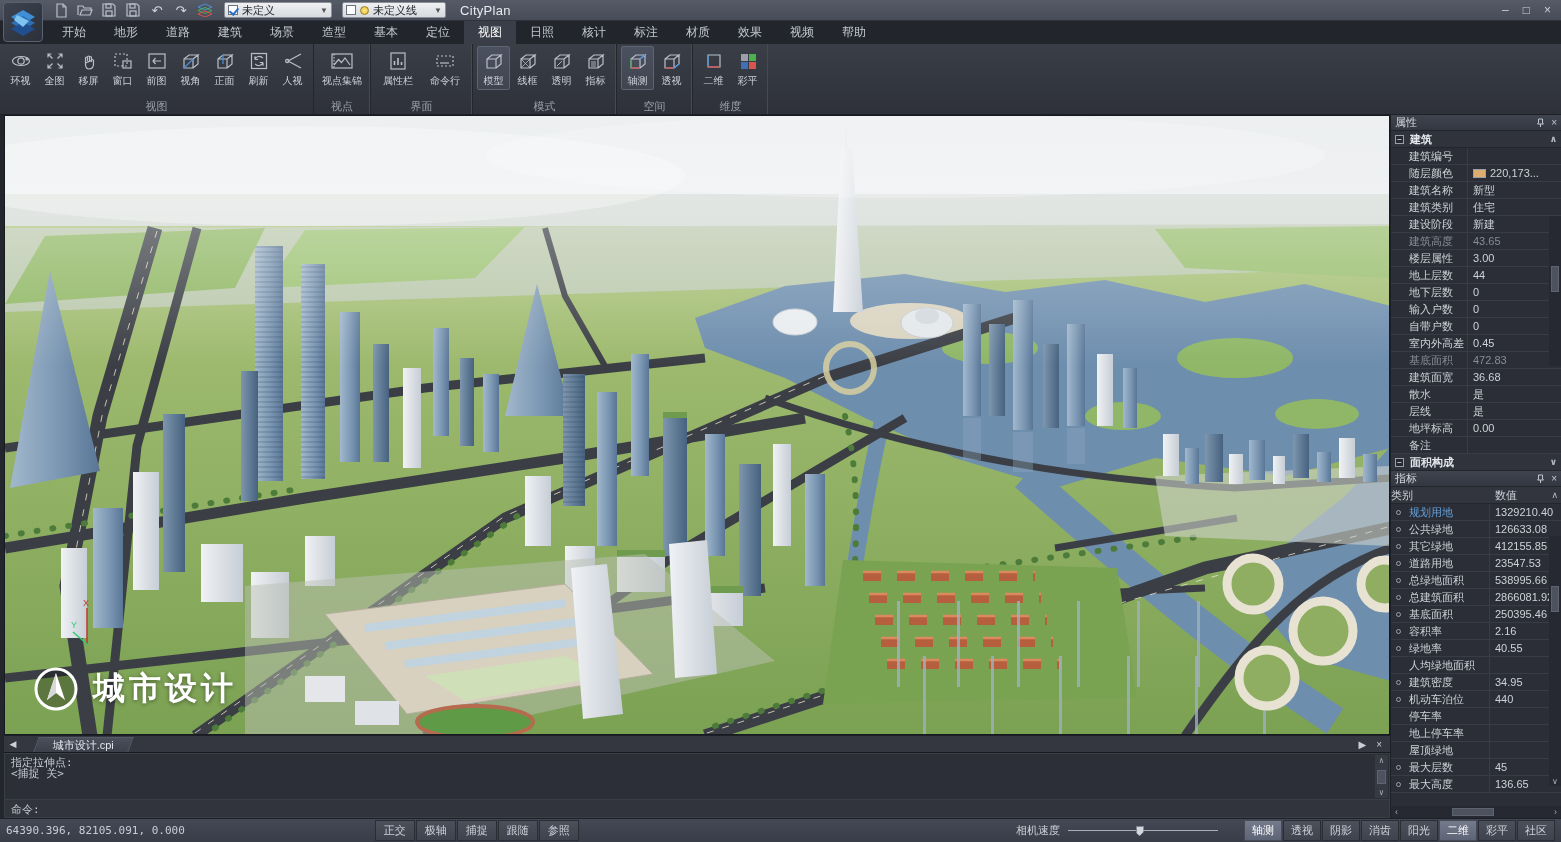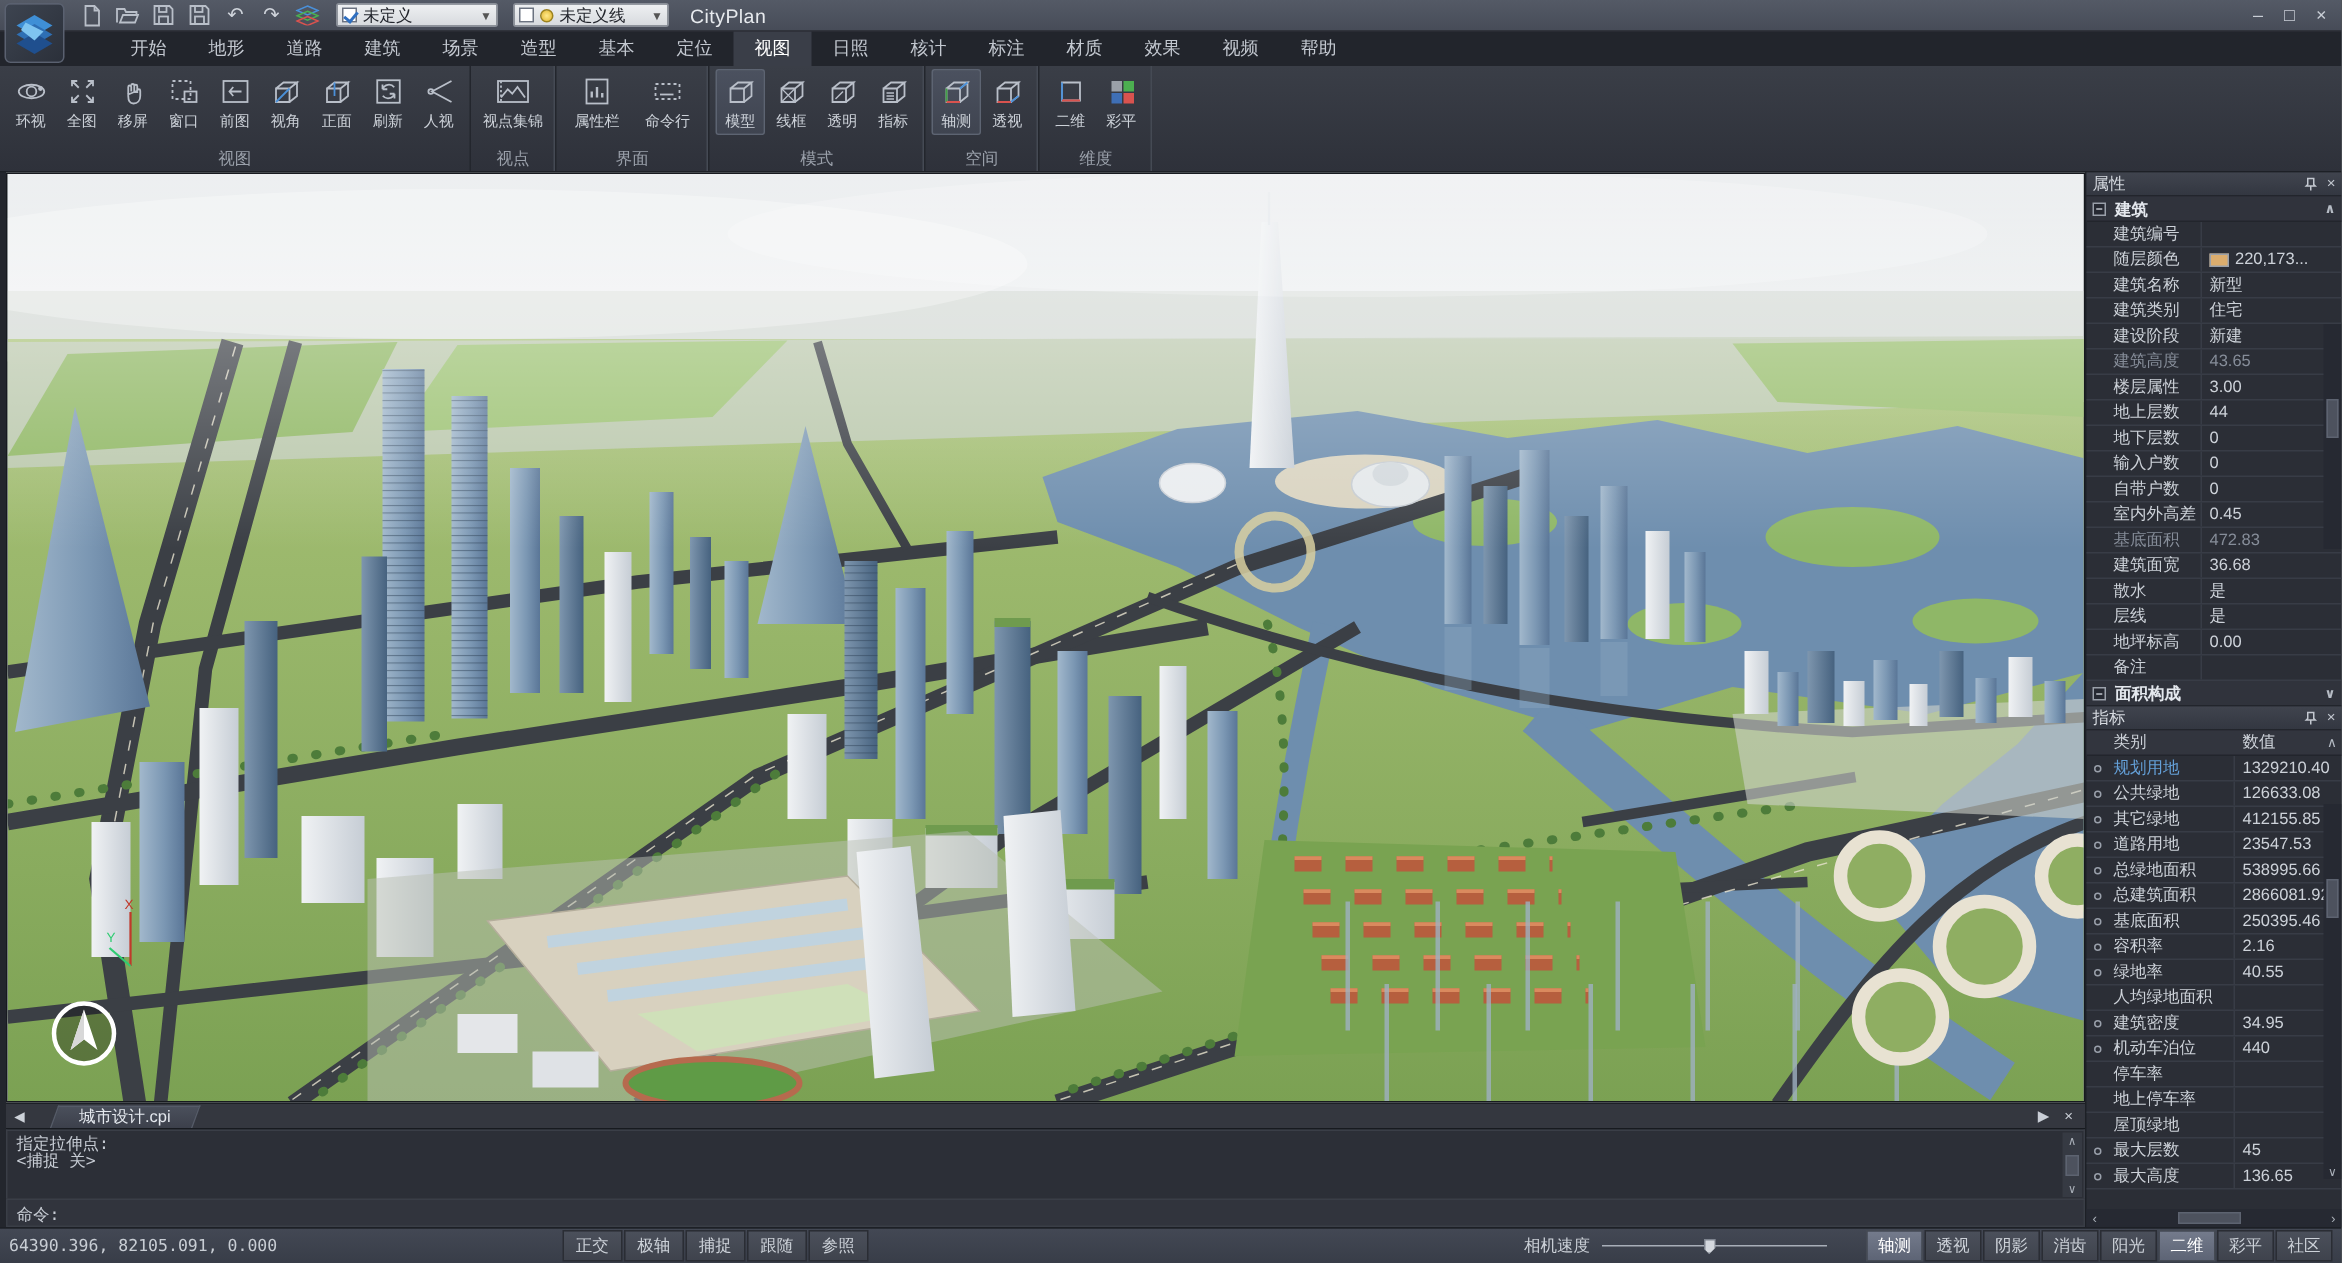--- a/index.html
+++ b/index.html
@@ -21,21 +21,21 @@
   .cb { width:10px; height:10px; background:#fff; border:1px solid #6b7280; position:relative; }
   .cb.checked:after { content:""; position:absolute; left:2px; top:0px; width:4px; height:7px;
     border:solid #2f6fc0; border-width:0 2px 2px 0; transform:rotate(40deg); }
   .swatch-w { width:10px; height:10px; background:#fff; border:1px solid #6b7280; }
   .bulb { width:9px; height:9px; border-radius:50%; background:radial-gradient(#ffe98a,#e0b52f); border:1px solid #9c8320; }
   .apptitle { margin-left:14px; font-size:13px; letter-spacing:.3px; }
   .wincontrols { margin-left:auto; display:flex; gap:14px; margin-right:10px; color:#c9ced6; font-size:12px; }
   .wincontrols span { cursor:default; }
 
   
-  .tabrow { height:23px; background:#22252c; display:flex; align-items:stretch; padding-left:73px; }
+  .tabrow { height:23px; background:#22252c; display:flex; align-items:stretch; padding-left:48px; }
   .rtab { padding:0 14px; display:flex; align-items:center; color:#c3c8d0; font-size:12px; }
   .rtab.active { background:#3a3e48; color:#ffffff; }
 
   
   .ribbon { height:71px; background:linear-gradient(#3a3e47,#2e313a); border-bottom:1px solid #1d2026; display:flex; }
   .rgroup { display:flex; flex-direction:column; padding:2px 4px 0 4px; }
   .rgroup + .rgroup { border-left:1px solid #23262d; box-shadow:-1px 0 0 #454a54 inset; }
   .rg-body { display:flex; align-items:flex-start; flex:1; gap:1px; }
   .rg-label { height:15px; text-align:center; color:#9aa0aa; font-size:11px; line-height:14px; }
   .rbtn { min-width:33px; display:flex; flex-direction:column; align-items:center; gap:1px; padding:2px 3px 1px 3px;
@@ -83,21 +83,21 @@
     font-weight:bold; color:#e4e8ee; border-bottom:1px solid #22252c; }
   .collapse-box { width:9px; height:9px; border:1px solid #9aa0aa; display:flex; align-items:center; justify-content:center;
     font-size:8px; line-height:7px; color:#cdd2d9; background:#262932; }
   .sec-chevron { margin-left:auto; color:#b6bcc5; font-size:9px; }
   .prow { height:17px; display:flex; border-bottom:1px solid #383c46; }
   .prow .pl { width:77px; padding-left:18px; line-height:16px; border-right:1px solid #383c46; white-space:nowrap; overflow:hidden; }
   .prow .pv { flex:1; padding-left:5px; line-height:16px; display:flex; align-items:center; gap:4px; overflow:hidden; }
   .muted { color:#868d99; }
   .cswatch { width:13px; height:9px; border:1px solid #9aa0aa; }
   .irowhead { height:17px; display:flex; background:#32353e; border-bottom:1px solid #22252c; }
-  .irowhead .cl { width:99px; padding-left:18px; line-height:16px; }
+  .irowhead .cl { width:99px; line-height:16px; }
   .irowhead .cv { flex:1; padding-left:5px; line-height:16px; }
   .irow { height:17px; display:flex; border-bottom:1px solid #383c46; position:relative; }
   .irow .bullet { position:absolute; left:5px; top:6px; width:5px; height:5px; border:1px solid #9aa0ab; border-radius:50%; }
   .irow .il { width:99px; padding-left:18px; line-height:16px; border-right:1px solid #383c46; white-space:nowrap; overflow:hidden; }
   .irow .iv { flex:1; padding-left:5px; line-height:16px; white-space:nowrap; }
   .hl { color:#64a0d8; }
   .rows-wrap { position:relative; }
   .panel-vscroll { position:absolute; right:0; top:0; bottom:0; width:12px; background:#262932; display:flex;
     flex-direction:column; align-items:center; color:#aab0b9; font-size:8px; }
   .pvs-thumb { width:8px; height:26px; background:#4d525e; border:1px solid #5d6370; margin-top:50px; }
@@ -645,20 +645,21 @@
           <text x="12" y="8" fill="#c0392b" font-size="9">X</text>
           <text x="0" y="30" fill="#2ecc71" font-size="9">Y</text>
         </svg>
 
         <div class="watermark">
           <svg width="46" height="46" viewBox="0 0 46 46">
             <circle cx="23" cy="23" r="20" fill="rgba(0,0,0,.28)" stroke="#ffffff" stroke-width="3"></circle>
             <polygon points="23,7 32,34 23,27 14,34" fill="#ffffff"></polygon>
             <polygon points="23,7 23,27 14,34" fill="#d8d8d8"></polygon>
           </svg>
+          <span class="wm-text">城市设计</span>
         </div>
       </div>
 
       <div class="docstrip">
         <span class="ds-arrow">◀</span>
         <div class="doctab">
           <span>城市设计.cpi</span>
         </div>
         <div class="ds-right">
           <span>▶</span>

